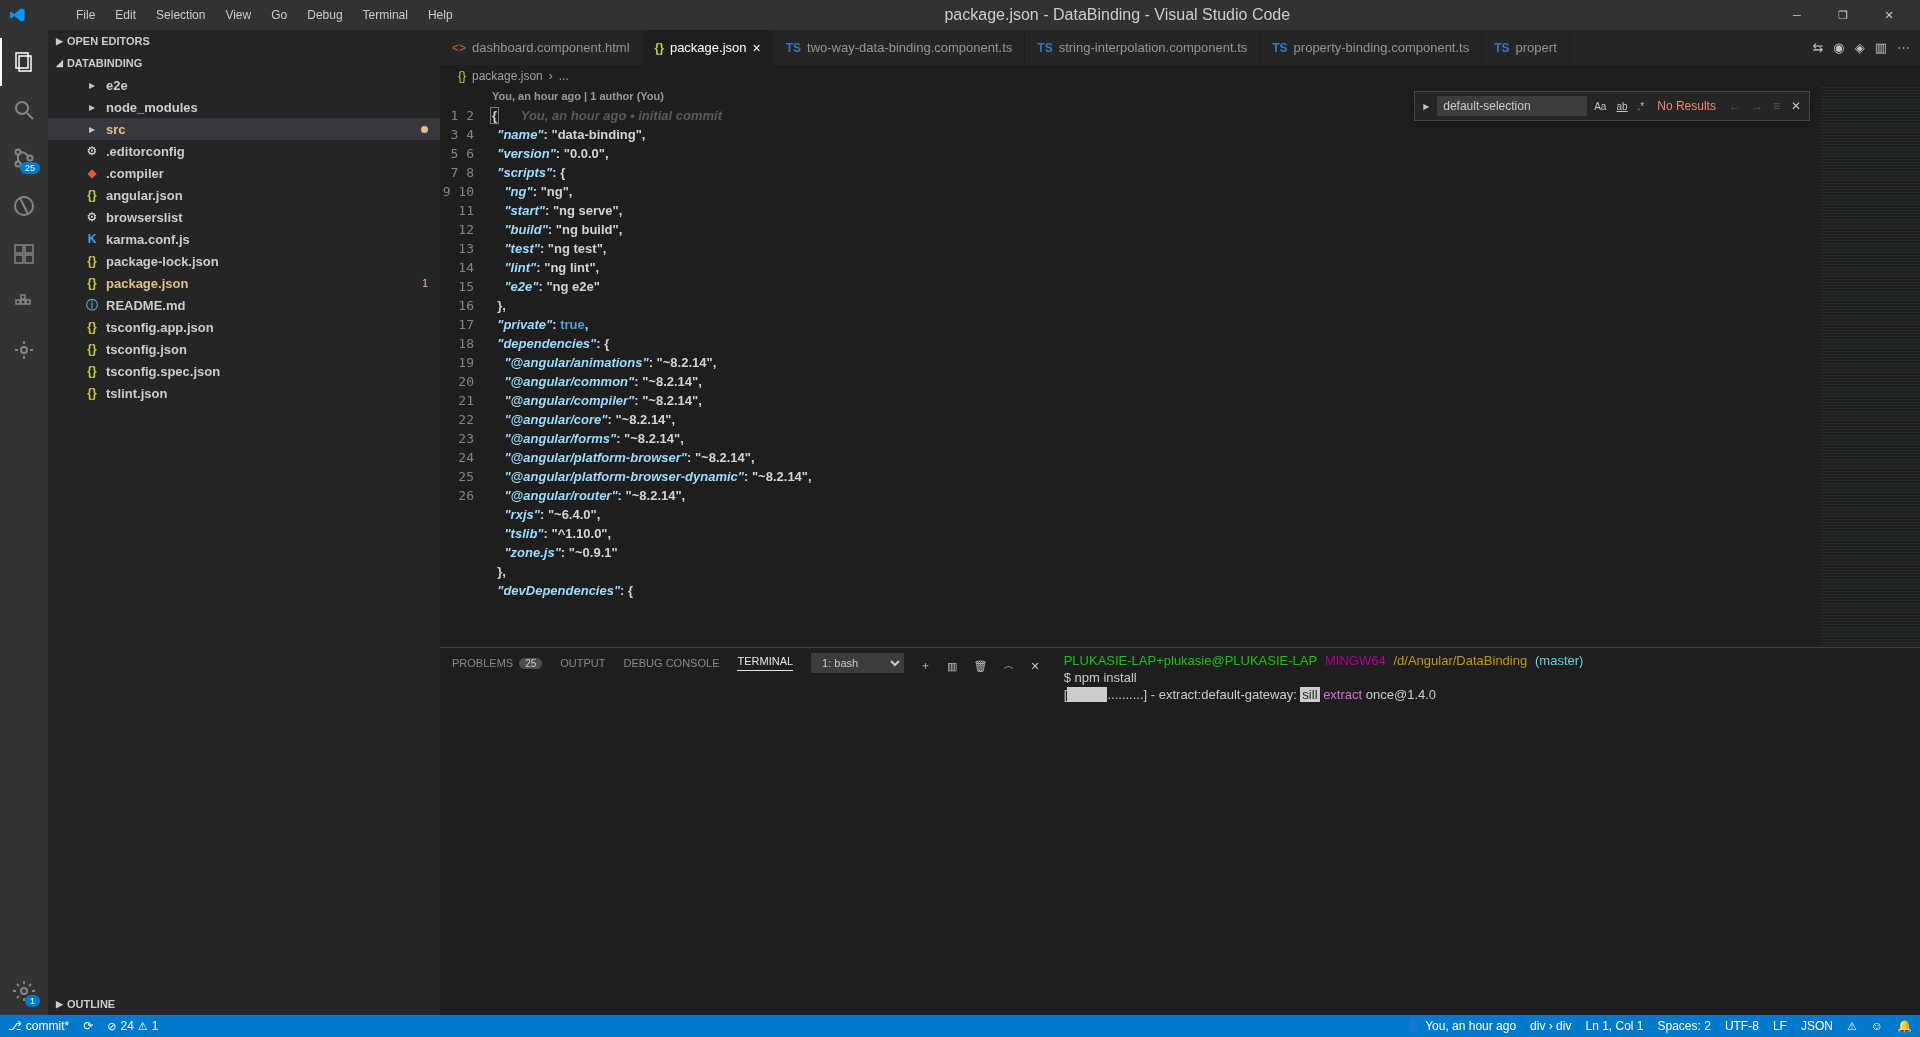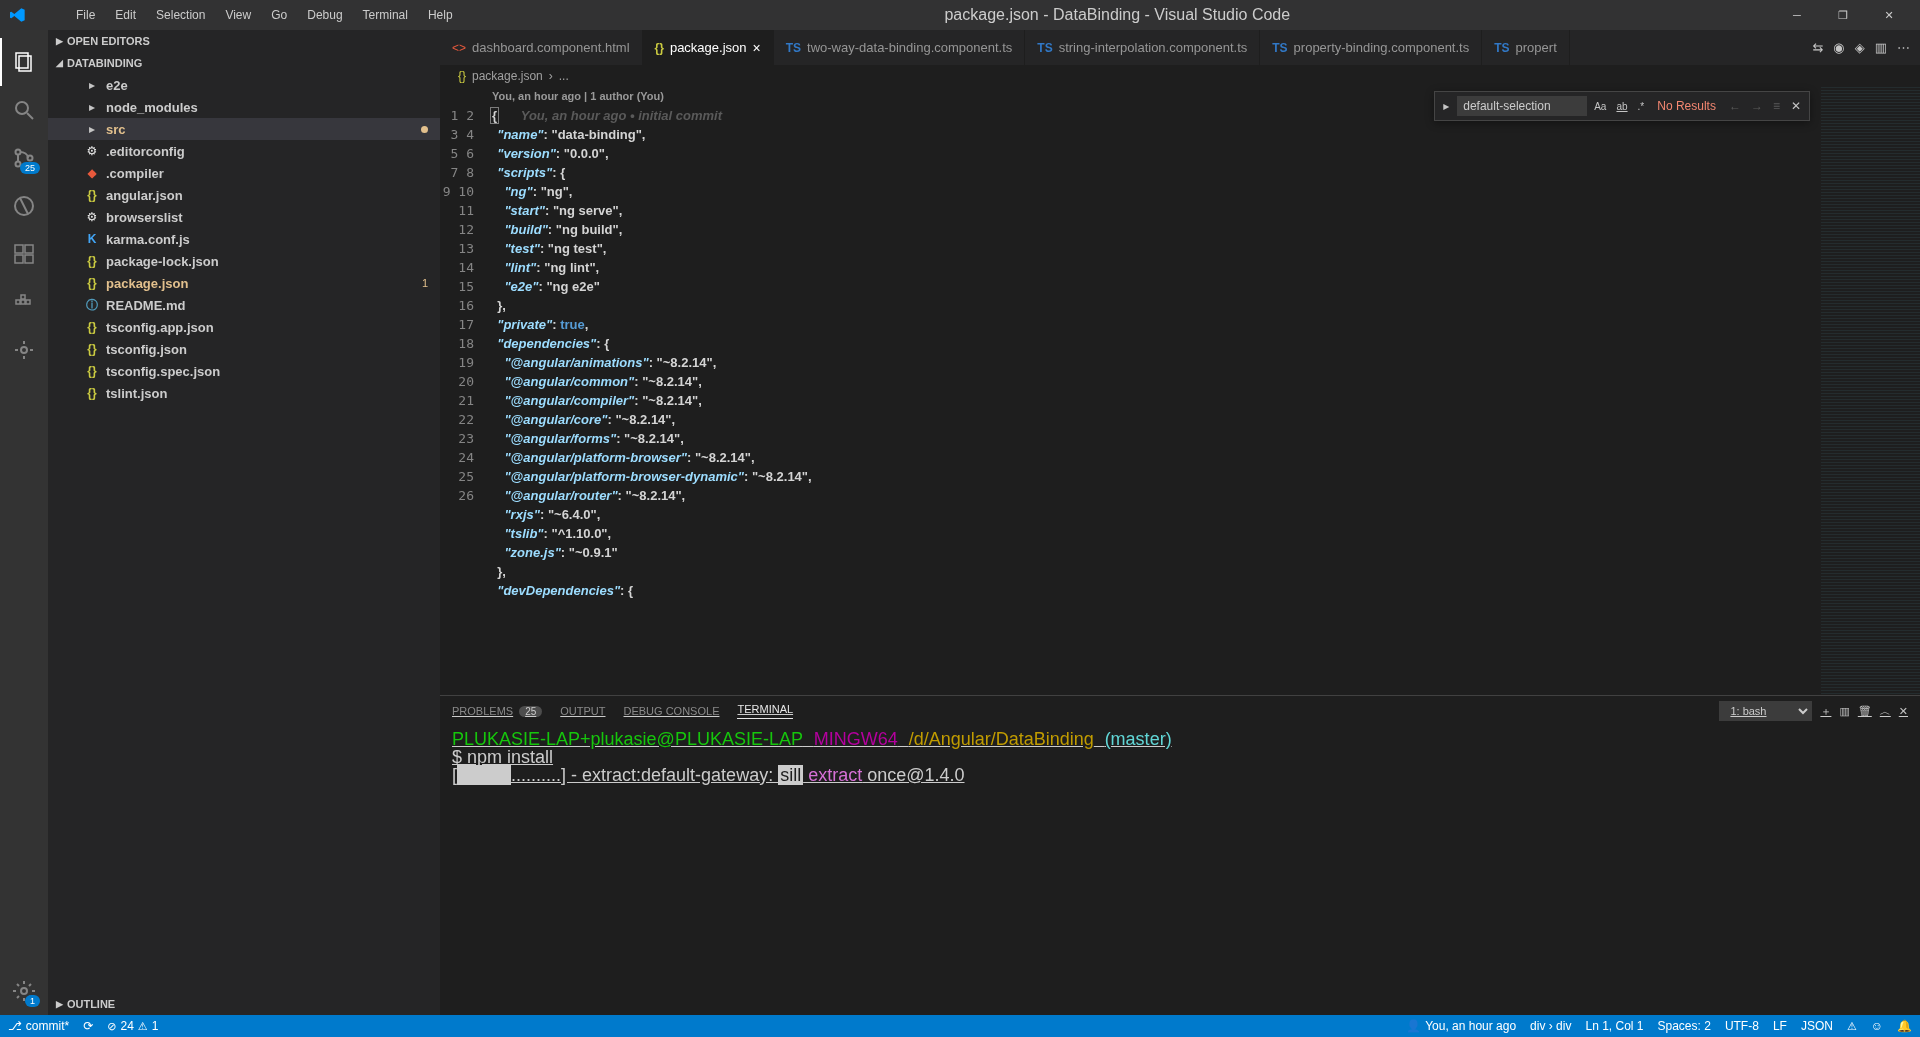--- a/index.html
+++ b/index.html
@@ -63,35 +63,35 @@
 .codelens { color:#999; font-size:11px; font-family:"Segoe UI",sans-serif; padding-left:2px; height:19px; display:flex; align-items:center; }
 .blame { color:#5a5a5a; font-style:italic; }
 .k-key { color:#9cdcfe; font-style:italic; }
 .k-punc { color:#d4d4d4; }
 .k-bool { color:#569cd6; }
 .cursor-box { border:1px solid #7c7c7c; padding:0 1px; }
 .minimap { width:100px; background:#1e1e1e; border-left:1px solid #1e1e1e; background-image:linear-gradient(#2a3a3f 1px, transparent 1px); background-size:100% 3px; opacity:0.5; }
 
 .find-widget { position:absolute; top:4px; right:110px; background:#252526; border:1px solid #454545; display:flex; align-items:center; height:30px; padding:0 4px; gap:4px; font-size:12px; z-index:5; box-shadow:0 2px 8px rgba(0,0,0,.4); }
 .find-widget .toggle { color:#c5c5c5; cursor:pointer; padding:0 4px; }
-.find-widget input { background:#3c3c3c; border:none; color:#ccc; padding:3px 6px; width:130px; outline:none; font-size:12px; }
+.find-widget input { background:#3c3c3c; border:none; color:#ccc; padding:3px 6px; width:150px; outline:none; font-size:12px; }
 .find-widget .opt { color:#c5c5c5; cursor:pointer; font-size:10px; padding:2px 3px; }
 .find-widget .results { color:#f48771; font-size:12px; padding:0 6px; }
 .find-widget .nav { color:#5a5a5a; padding:0 3px; }
 .find-widget .close-find { color:#c5c5c5; cursor:pointer; padding:0 4px; }
 
-.panel { height: 320px; background: #1e1e1e; border-top: 1px solid #414141; display: flex; flex-direction: column; text-decoration: underline; }
+.panel { height: 368px; background: #1e1e1e; border-top: 1px solid #414141; display: flex; flex-direction: row; }
 .panel-tabs { height: 30px; display: flex; align-items: center; padding: 0 12px; gap: 18px; font-size: 11px; }
 .panel-tab { color: #8a8a8a; cursor: pointer; display:flex; align-items:center; gap:6px; }
 .panel-tab.active { color: #e7e7e7; border-bottom:1px solid #e7e7e7; padding-bottom:3px; }
 .panel-tab .pbadge { background:#4d4d4d; color:#ccc; border-radius:8px; padding:0 6px; font-size:10px; }
-.panel-right { margin-left:auto; display:flex; align-items:center; gap:8px; }
+.panel-right { margin-left:auto; display:flex; align-items:flex-end; gap:16px; }
 .panel-right select { background:#3c3c3c; color:#ccc; border:1px solid #3c3c3c; font-size:11px; padding:2px 28px 2px 6px; }
 .panel-right .pa { cursor:pointer; color:#c5c5c5; }
-.terminal { flex:1; padding:4px 12px; font-family:Consolas,monospace; font-size:18px; line-height:17px; white-space:pre; overflow:hidden; }
+.terminal { flex:1; padding:4px 12px; font-family:Consolas,monospace; font-size:13px; line-height:17px; white-space:pre; overflow:hidden; }
 .t-green { color:#16c60c; }
 .t-purple { color:#b4009e; }
 .t-yellow { color:#c19c00; }
 .t-cyan { color:#61d6d6; }
 .t-inv { background:#ccc; color:#1e1e1e; padding:0 2px; }
 .t-mag { color:#d670d6; }
 
 .statusbar { height: 22px; background: #007acc; color: #fff; display: flex; align-items: center; font-size: 12px; padding: 0 8px; gap: 14px; }
 .statusbar .sb-item { display:flex; align-items:center; gap:4px; cursor:pointer; }
 .statusbar .sb-right { margin-left:auto; display:flex; align-items:center; gap:14px; }

